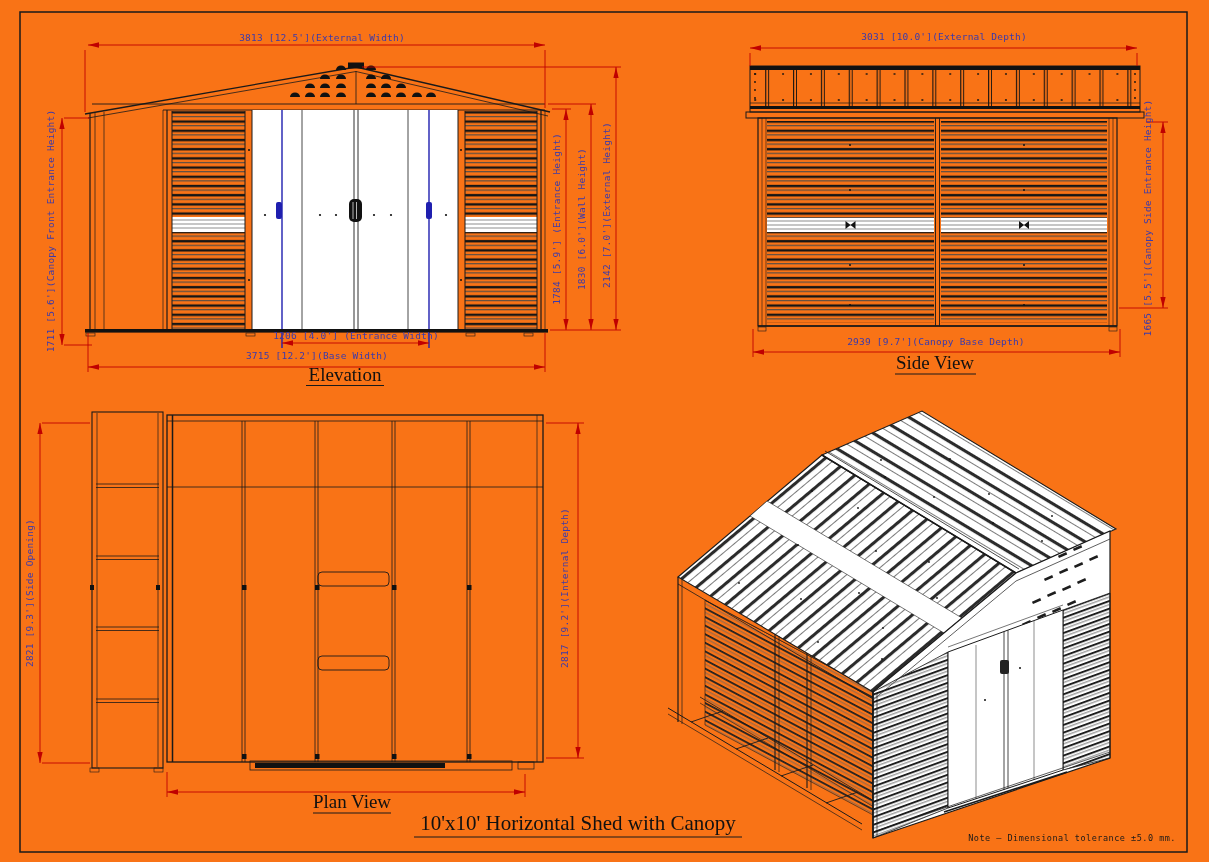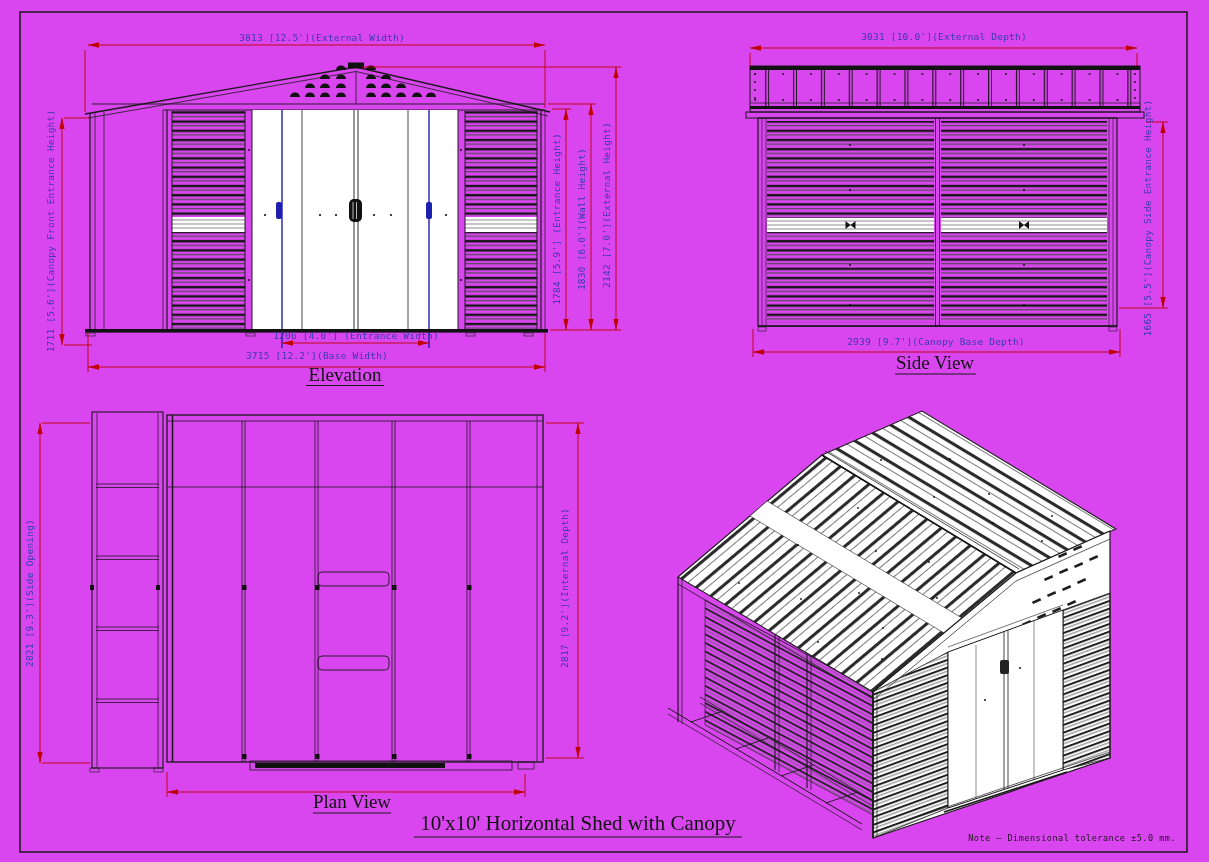--- a/index.html
+++ b/index.html
@@ -1,16 +1,16 @@
 <!DOCTYPE html>
 <html><head>
 <meta charset="utf-8">
 <style>
   html,body{margin:0;padding:0;background:#e8e8e8;}
-  .sheet{position:relative;width:1209px;height:862px;background:#d946ef;overflow:hidden;
+  .sheet{position:relative;width:1209px;height:862px;background:#f97316;overflow:hidden;
          font-family:"Liberation Sans",sans-serif;}
   svg{position:absolute;left:0;top:0;}
   .ln{stroke:#1a1a1a;fill:none;}
   .rd{stroke:#c00000;fill:none;stroke-width:0.9;}
   .bl{stroke:#1f1faf;fill:none;}
   .dim{font-family:"DejaVu Sans Mono",monospace;font-size:9.5px;fill:#3a3aad;letter-spacing:0.2px;}
   .cad{font-family:"DejaVu Sans Mono",monospace;font-size:8.5px;fill:#1a1a1a;letter-spacing:0.5px;}
   .lbl{font-family:"Liberation Serif",serif;font-size:19px;fill:#111;}
   .ttl{font-family:"Liberation Serif",serif;font-size:21px;fill:#111;}
 </style>

